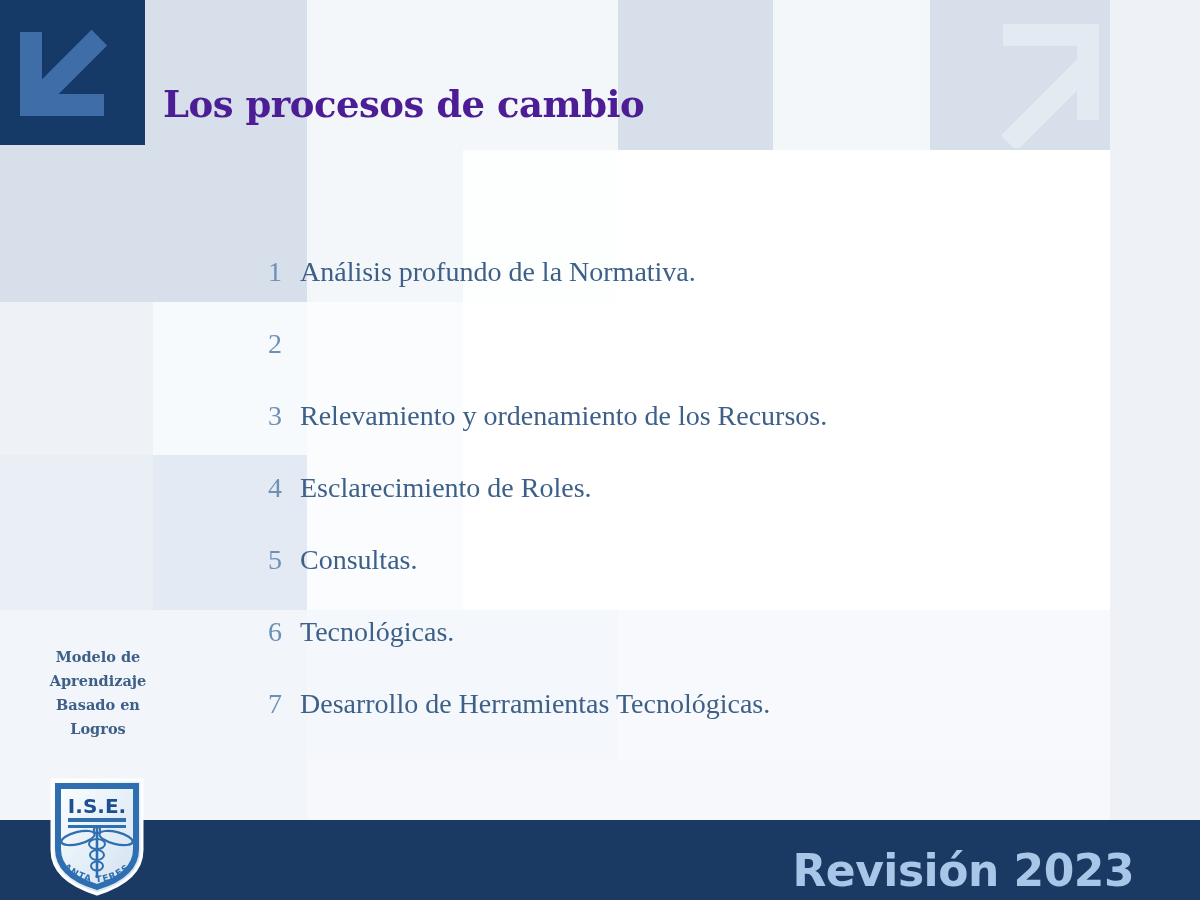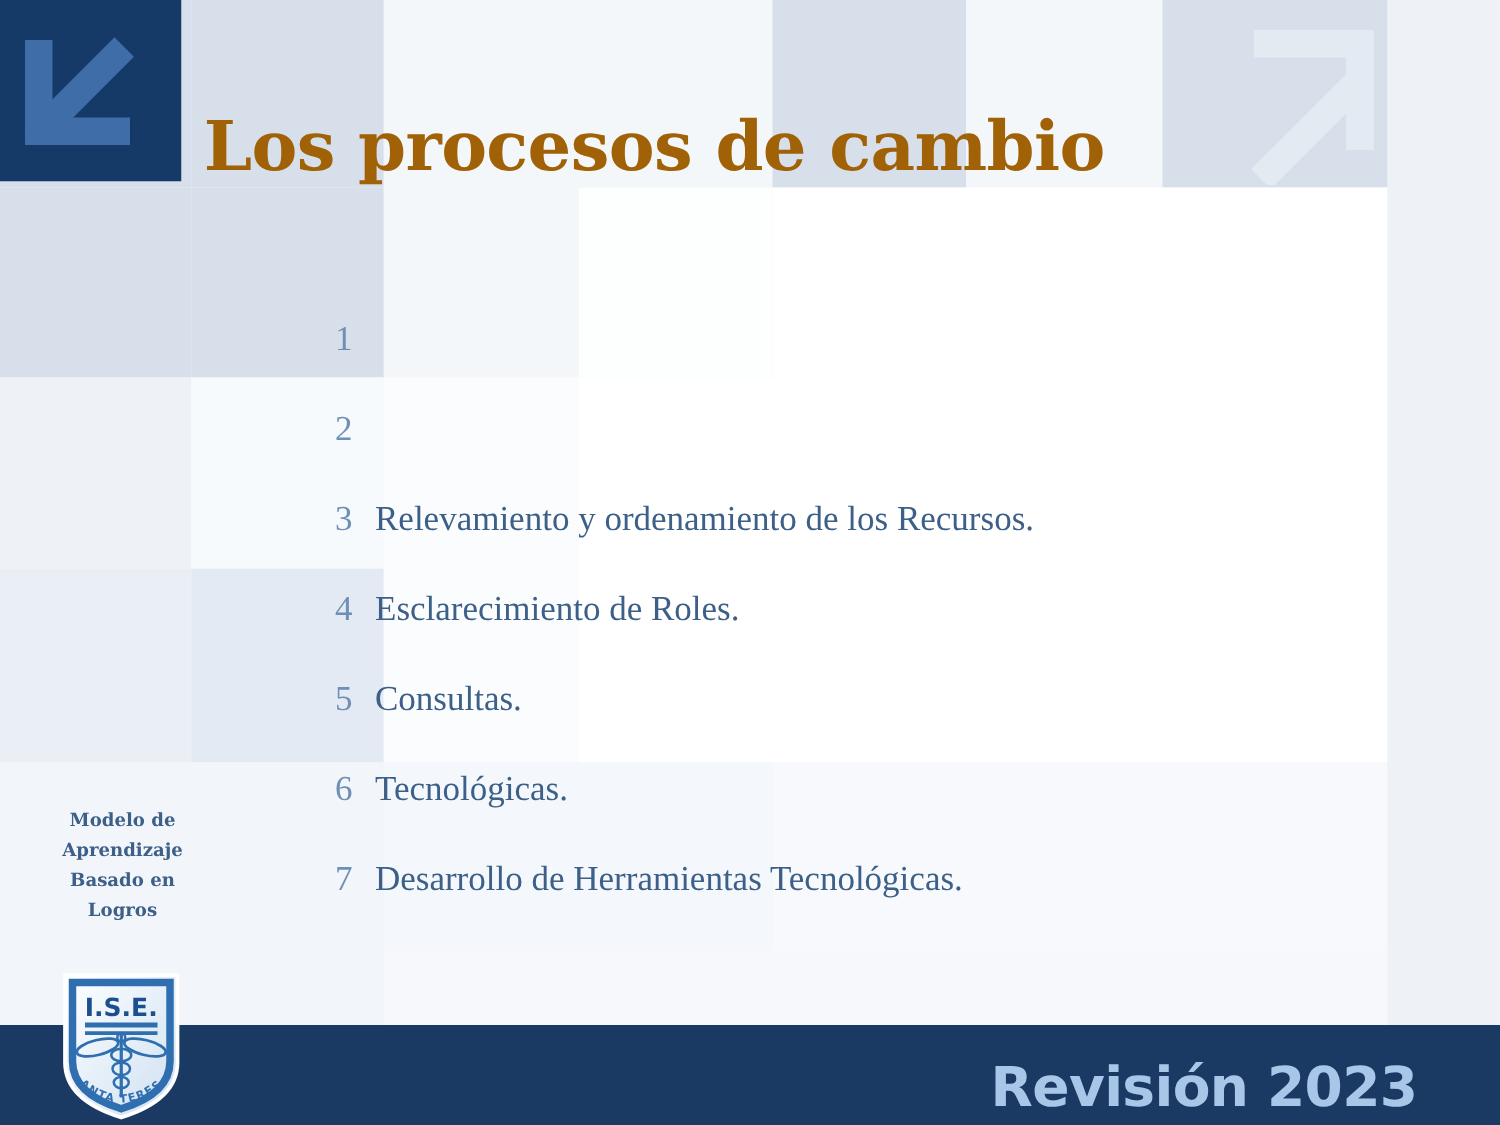--- a/index.html
+++ b/index.html
@@ -23,24 +23,24 @@
     position:absolute;left:0;top:0;width:145px;height:145px;
     background:#153a68;z-index:4;
   }
   .logo-square svg{position:absolute;left:18px;top:18px;}
 
   
   .title{
     position:absolute;left:163px;top:40px;width:960px;z-index:5;
     font-family:"DejaVu Serif",serif;
     font-weight:700;
-    font-size:55px;
+    font-size:37px;
     line-height:79px;
     letter-spacing:-0.5px;
-    color:#a16207;
+    color:#4c1d95;
   }
   .title .l2{display:block;}
 
   
   .list{position:absolute;left:268px;top:256px;width:900px;z-index:5;}
   .item{display:flex;align-items:baseline;height:72px;}
   .item-num{
     width:32px;flex:none;
     font-family:"Liberation Serif",serif;
     font-size:28px;color:#6f90b6;font-weight:400;
@@ -143,20 +143,21 @@
     </span>
   </div>
 
   <h1 class="title">
     <span class="l1">Los procesos de cambio</span>
   </h1>
 
   <div class="list">
     <div class="item">
       <span class="item-num">1</span>
+      <span class="item-text">Análisis profundo de la Normativa.</span>
     </div>
     <div class="item">
       <span class="item-num">2</span>
     </div>
     <div class="item">
       <span class="item-num">3</span>
       <span class="item-text">Relevamiento y ordenamiento de los Recursos.</span>
     </div>
     <div class="item">
       <span class="item-num">4</span>

